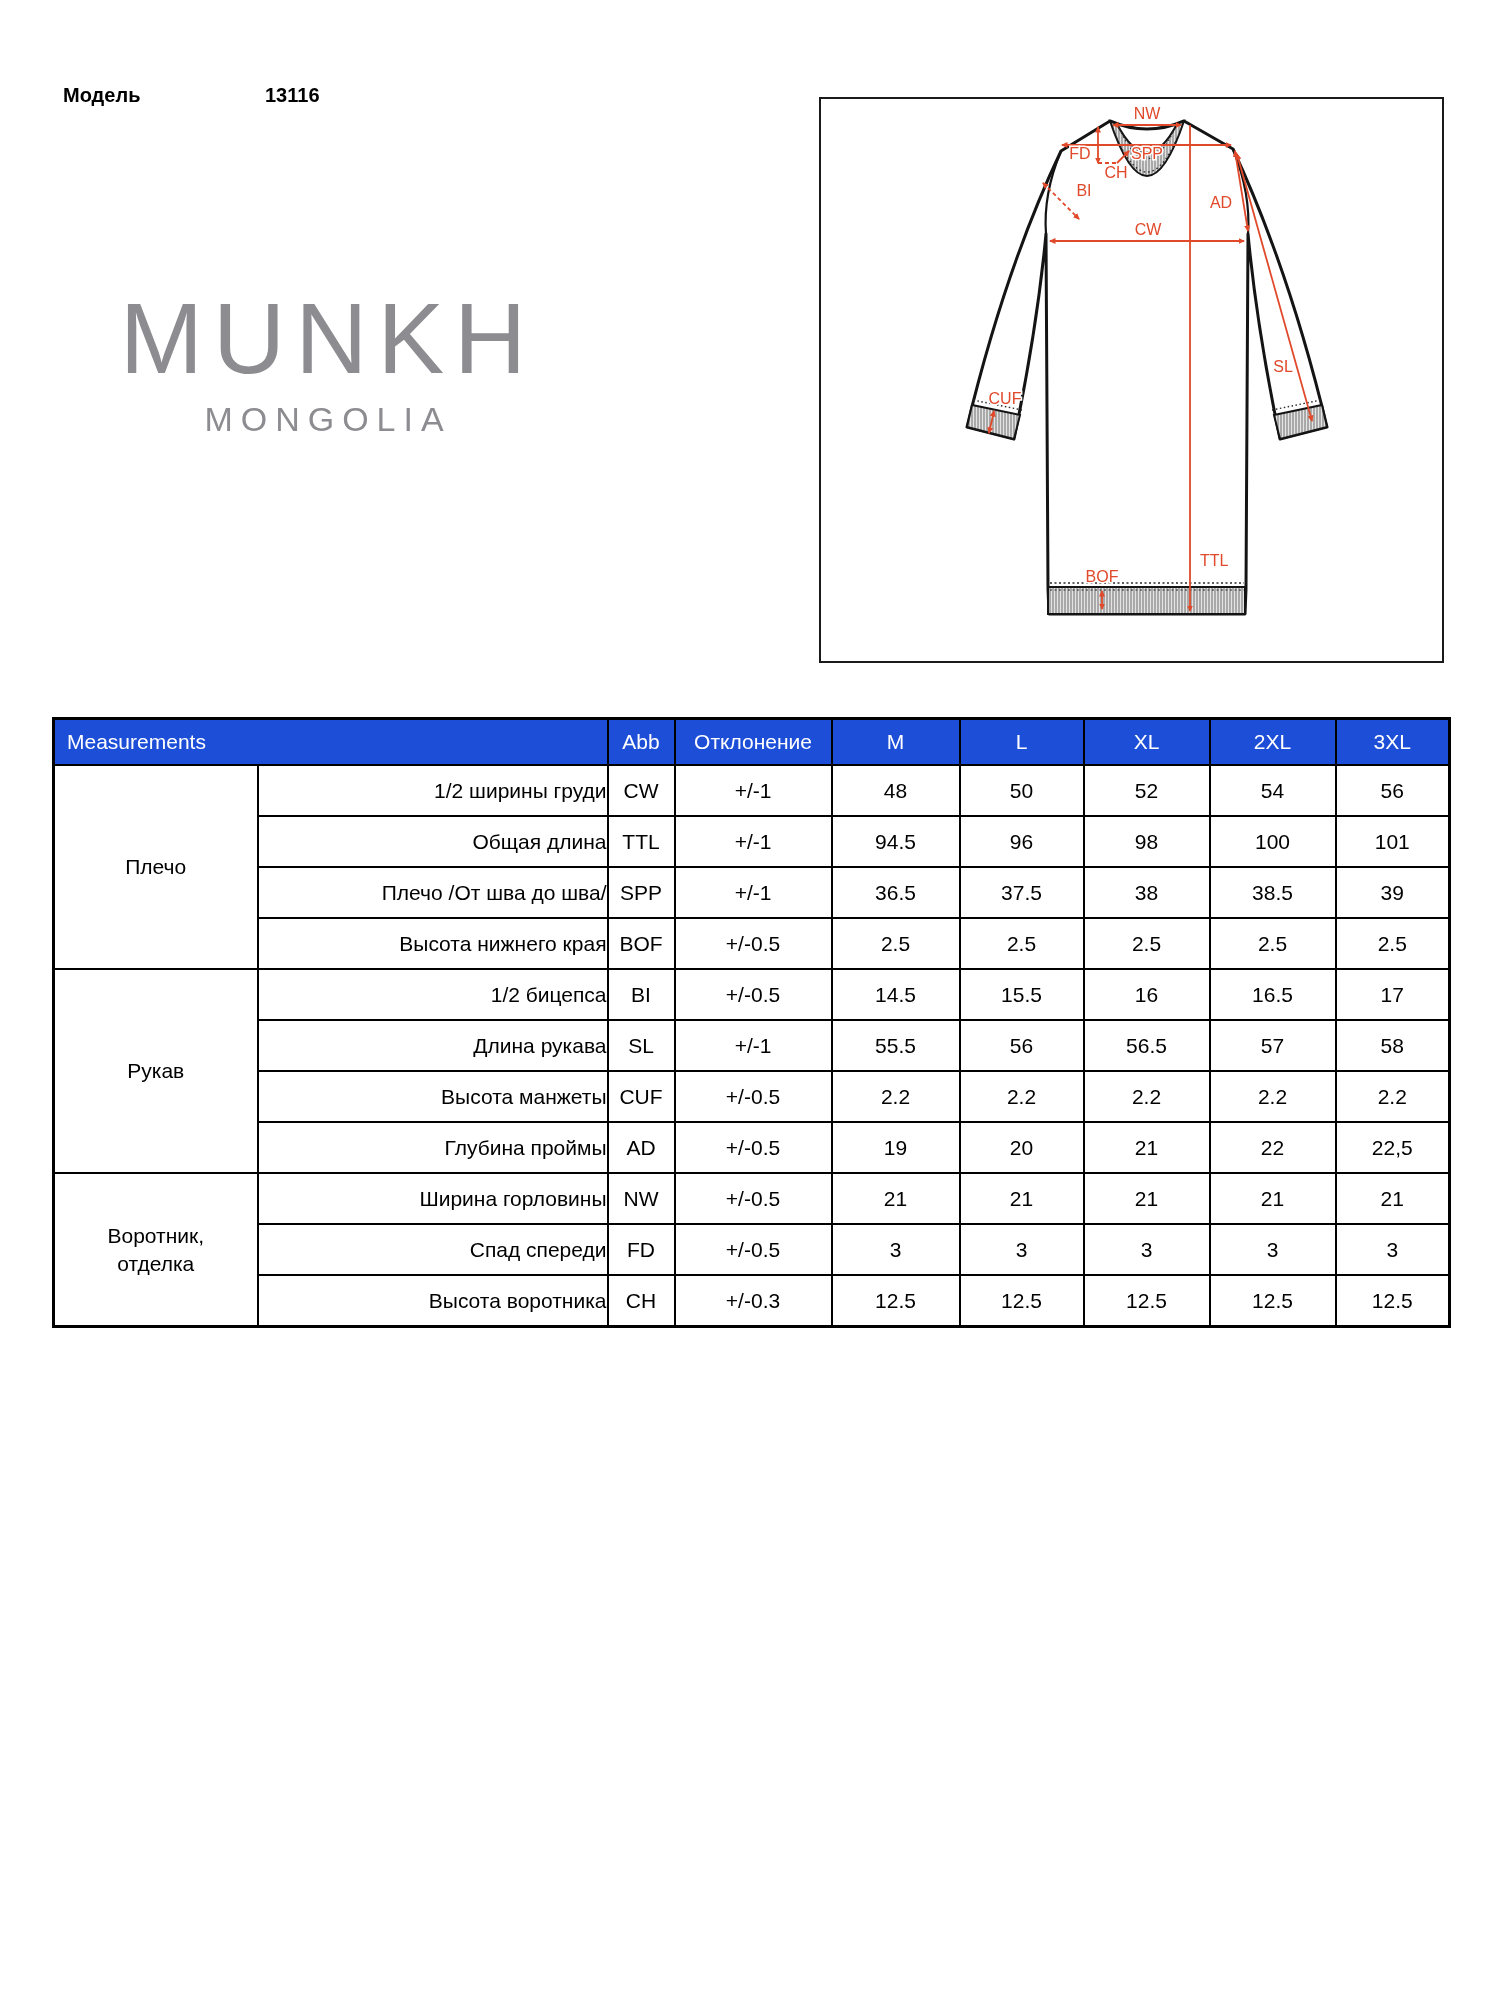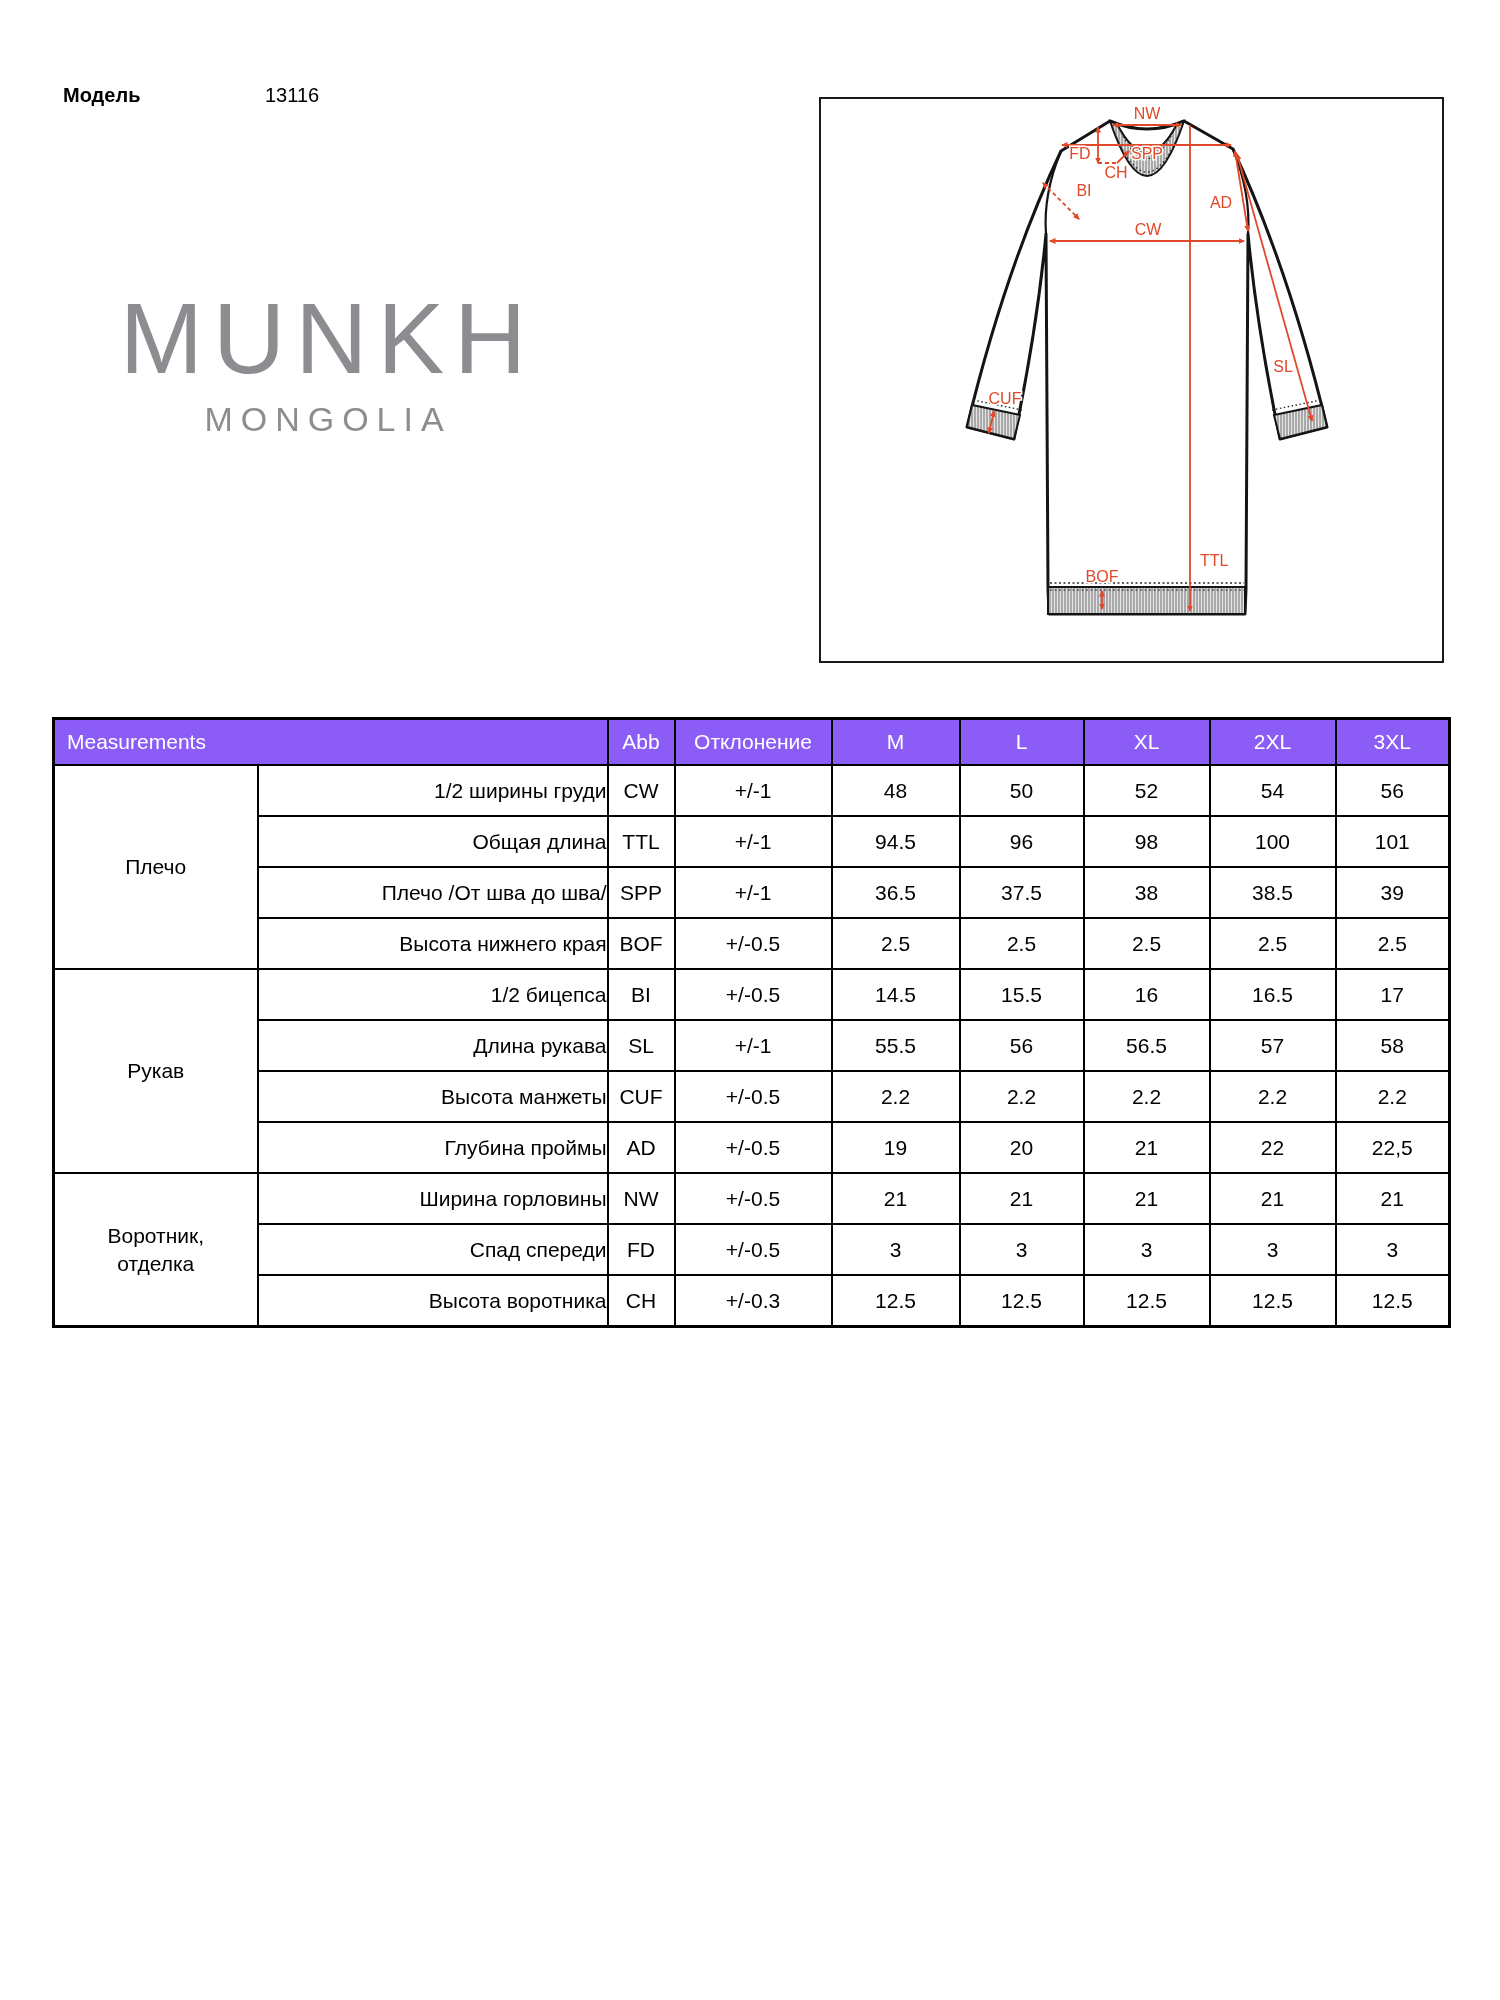--- a/index.html
+++ b/index.html
@@ -3,37 +3,37 @@
 <meta charset="utf-8">
 <style>
   html,body{margin:0;padding:0;background:#fff;}
   .page{
     position:relative;width:1500px;height:2000px;background:#ffffff;
     font-family:"Liberation Sans",sans-serif;color:#000;overflow:hidden;
   }
   
   .model-row{position:absolute;left:63px;top:82px;font-size:20px;line-height:26px;}
   .model-label{font-weight:bold;}
-  .model-number{position:absolute;left:202px;top:0;font-weight:normal;}
+  .model-number{position:absolute;left:202px;top:0;font-weight:bold;}
   
   .logo{position:absolute;left:112px;top:292px;width:432px;text-align:center;color:#8d8d91;}
   .brand{font-size:100px;line-height:92px;font-weight:400;letter-spacing:10px;white-space:nowrap;}
   .brand-sub{margin-top:16px;font-size:34px;letter-spacing:8px;font-weight:300;}
   
   .diagram-box{position:absolute;left:819px;top:97px;width:625px;height:566px;border:2px solid #1a1a1a;box-sizing:border-box;background:#fff;}
   .diagram-box svg{display:block;width:100%;height:100%;}
   .ann-label{font-family:"Liberation Sans",sans-serif;font-size:16px;fill:#e0492a;paint-order:stroke;stroke:#ffffff;stroke-width:3px;}
   
   table.spec{
     position:absolute;left:52px;top:717px;width:1396px;
     border-collapse:collapse;table-layout:fixed;border:3px solid #000;
     font-size:21px;
   }
   table.spec th{
-    background:#8b5cf6;color:#fff;font-weight:normal;height:44px;
+    background:#1d4ed8;color:#fff;font-weight:normal;height:44px;
     border:2px solid #000;text-align:center;padding:0;
   }
   table.spec th.th-meas{text-align:left;padding-left:12px;}
   table.spec td{
     border:2px solid #000;height:49px;text-align:center;padding:0;background:#fff;vertical-align:middle;
   }
   table.spec td.name-cell{text-align:right;padding-left:0;}
   table.spec td.group-cell{vertical-align:middle;}
   .group-inner{width:150px;margin:0 auto;line-height:1.3;text-align:center;}
 </style>

